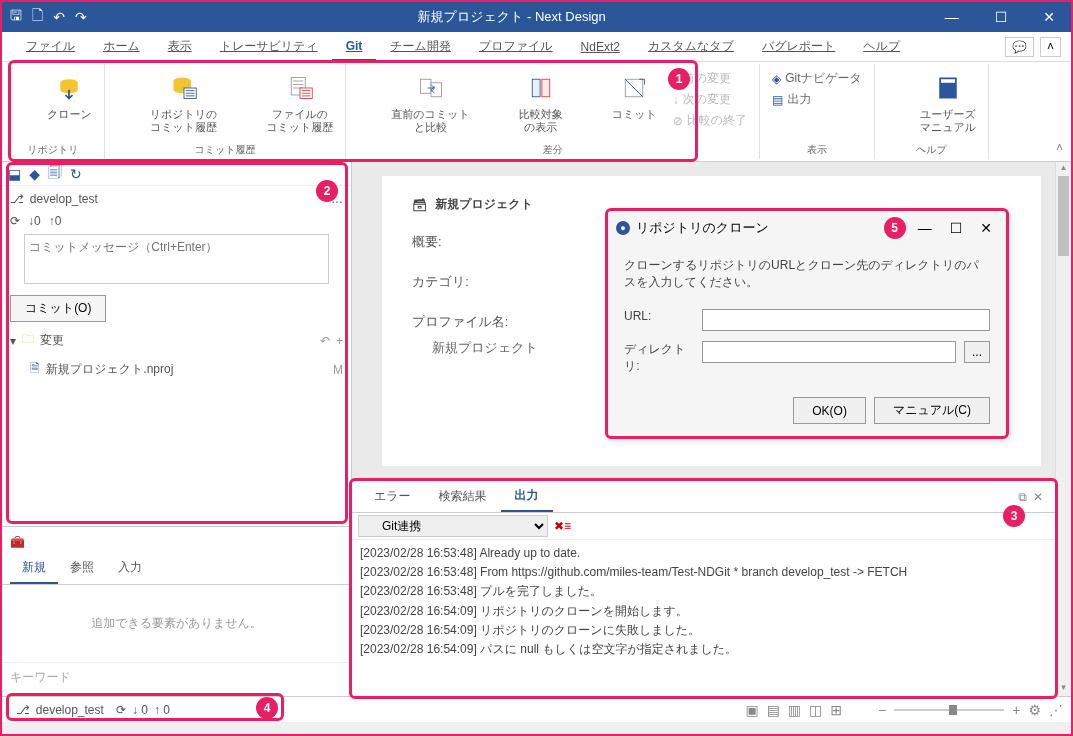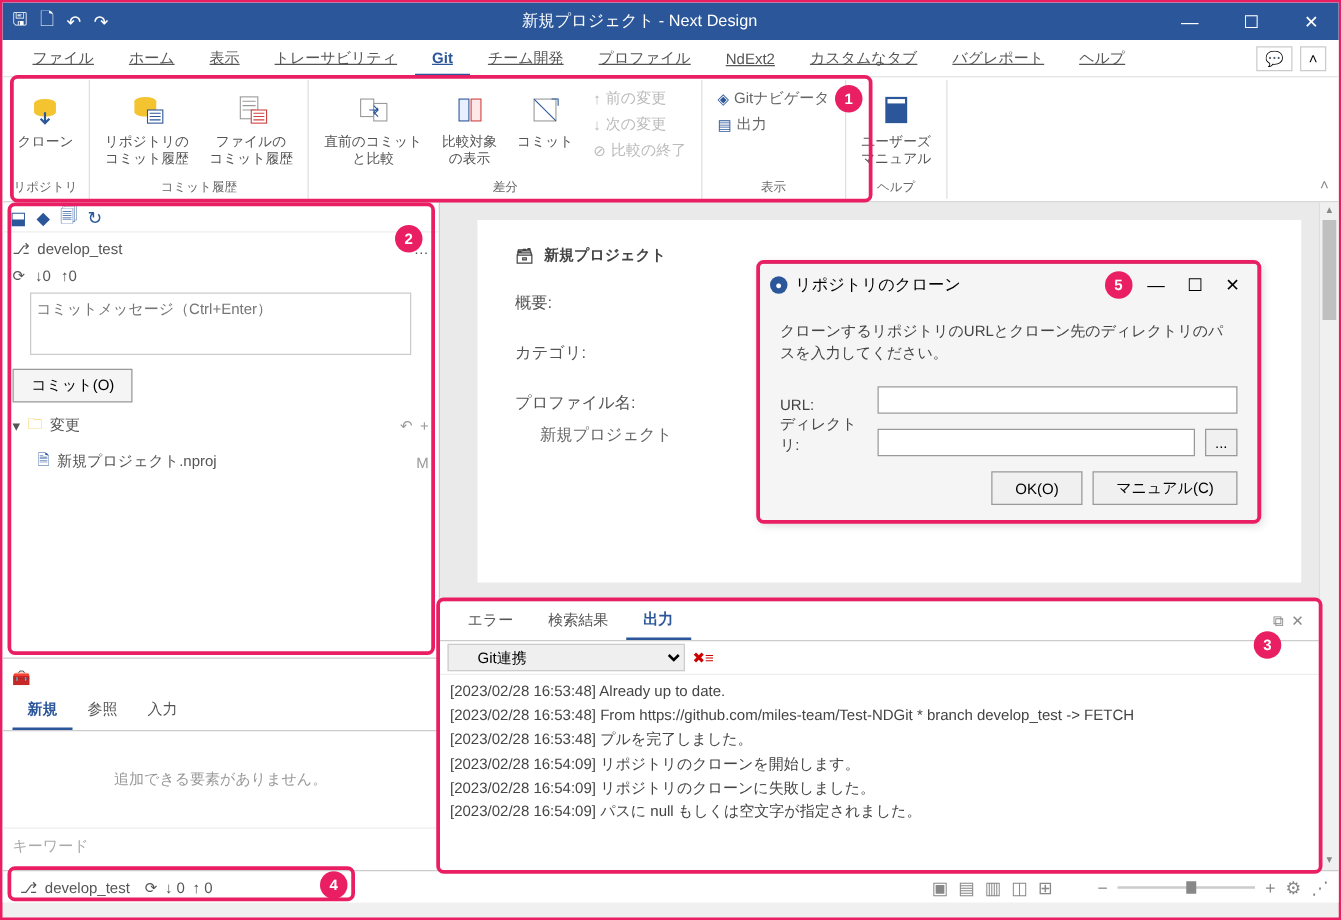--- a/index.html
+++ b/index.html
@@ -15,21 +15,21 @@
 .menubar .mitem { padding: 6px 14px; cursor: pointer; font-size: 12px; color: #555; text-decoration: underline; }
 .menubar .mitem.active { color: #2b579a; border-bottom: 2px solid #2b579a; font-weight: bold; }
 .menubar-right { margin-left: auto; display: flex; gap: 6px; align-items: center; }
 .menubar-right .mbtn { border: 1px solid #ccc; padding: 2px 6px; cursor: pointer; background: #fff; }
 
 .ribbon-wrap { position: relative; }
 .ribbon { display: flex; background: #fff; height: 100px; border-bottom: 1px solid #ccc; padding: 2px 0; }
 .ribbon-group { display: flex; flex-direction: column; align-items: center; border-right: 1px solid #e0e0e0; padding: 2px 6px; position: relative; }
 .ribbon-group-label { position: absolute; bottom: 2px; font-size: 10px; color: #666; width: 100%; text-align: center; }
 .ribbon-items { display: flex; gap: 4px; flex: 1; }
-.ribbon-btn { display: flex; flex-direction: column; align-items: center; justify-content: flex-start; padding: 4px 6px; cursor: pointer; text-align: center; }
+.ribbon-btn { display: flex; flex-direction: column; align-items: center; justify-content: flex-start; padding: 4px 6px; cursor: pointer; text-align: center; margin-left: 33px; }
 .ribbon-btn .ricon { font-size: 28px; height: 36px; display: flex; align-items: center; justify-content: center; }
 .ribbon-btn .rlabel { font-size: 11px; color: #555; line-height: 1.2; margin-top: 2px; }
 .ribbon-small { display: flex; flex-direction: column; gap: 0; padding: 2px 4px; }
 .ribbon-small-item { display: flex; align-items: center; gap: 4px; cursor: pointer; padding: 2px; font-size: 11px; color: #666; }
 .ribbon-small-item.disabled { color: #bbb; }
 .callout { position: absolute; width: 22px; height: 22px; border-radius: 50%; background: #e91e63; color: white; display: flex; align-items: center; justify-content: center; font-size: 12px; font-weight: bold; z-index: 100; }
 .callout-box { position: absolute; border: 3px solid #e91e63; border-radius: 6px; pointer-events: none; z-index: 50; }
 
 .main-area { display: flex; height: 534px; }
 .sidebar { width: 350px; background: #fff; border-right: 1px solid #ccc; display: flex; flex-direction: column; position: relative; }
@@ -44,21 +44,21 @@
 .commit-btn-row button { padding: 4px 14px; border: 1px solid #999; background: #f5f5f5; cursor: pointer; }
 .changes-row { padding: 4px 8px; display: flex; align-items: center; gap: 6px; color: #555; }
 .changes-row .right-icons { margin-left: auto; display: flex; gap: 6px; color: #999; }
 .file-row { padding: 4px 8px 4px 28px; display: flex; align-items: center; gap: 6px; color: #555; }
 .file-row .status { margin-left: auto; color: #999; }
 
 .sidebar-bottom { border-top: 1px solid #ccc; padding: 4px 0; }
 .sb-icon-row { padding: 4px 8px; color: #2b579a; }
 .sb-tabs { display: flex; border-bottom: 1px solid #ccc; padding: 0 8px; }
 .sb-tabs .sbtab { padding: 6px 12px; cursor: pointer; color: #555; }
-.sb-tabs .sbtab.active { border-bottom: 2px solid #2b579a; color: #2b579a; font-weight: bold; }
+.sb-tabs .sbtab.active { border-bottom: 2px solid #2b579a; color: #2b579a; font-weight: normal; }
 .sb-empty { text-align: center; color: #999; padding: 30px 0; }
 .sb-keyword { padding: 6px 8px; color: #aaa; border-top: 1px solid #eee; }
 
 .content { flex: 1; display: flex; flex-direction: column; background: #eaeaea; position: relative; }
 .scrollbar-v { position: absolute; right: 0; top: 0; bottom: 0; width: 16px; background: #f0f0f0; border-left: 1px solid #ddd; }
 .scrollbar-v .thumb { position: absolute; top: 14px; left: 2px; right: 2px; height: 80px; background: #c0c0c0; }
 .scrollbar-v .arr { position: absolute; left: 0; right: 0; height: 14px; text-align: center; font-size: 9px; color: #888; }
 
 .form-panel { background: #fff; margin: 14px 30px 14px 30px; padding: 20px 30px; position: relative; height: 290px; }
 .form-title { font-size: 18px; font-weight: bold; color: #444; display: flex; align-items: center; gap: 8px; margin-bottom: 20px; }
@@ -66,21 +66,21 @@
 .form-row .flabel { width: 100px; color: #555; font-size: 13px; }
 .form-row .fval { color: #666; font-size: 13px; }
 
 .dialog { position: absolute; top: 34px; right: 34px; width: 400px; background: #f5f5f5; border: 1px solid #888; box-shadow: 2px 2px 8px rgba(0,0,0,0.2); z-index: 60; }
 .dialog-titlebar { display: flex; align-items: center; padding: 6px 8px; gap: 6px; }
 .dialog-titlebar .dtitle { flex: 1; font-size: 13px; }
 .dialog-titlebar .dicon { width: 14px; height: 14px; border-radius: 50%; background: #2b579a; color: #fff; display: inline-flex; align-items: center; justify-content: center; font-size: 9px; }
 .dialog-titlebar .dwin { cursor: pointer; padding: 0 6px; font-size: 14px; }
 .dialog-body { padding: 12px 16px; }
 .dialog-msg { margin-bottom: 18px; font-size: 12px; color: #444; }
-.dialog-field { display: flex; align-items: flex-end; margin-bottom: 0; gap: 8px; }
+.dialog-field { display: flex; align-items: flex-start; margin-bottom: 10px; gap: 8px; }
 .dialog-field .dflabel { width: 70px; font-size: 12px; color: #444; }
 .dialog-field input { flex: 1; border: 1px solid #999; padding: 3px; height: 22px; }
 .dialog-field button { width: 26px; height: 22px; border: 1px solid #999; background: #f0f0f0; cursor: pointer; }
 .dialog-buttons { display: flex; justify-content: flex-end; gap: 8px; padding: 0 16px 12px; }
 .dialog-buttons button { padding: 4px 18px; border: 1px solid #999; background: #f0f0f0; cursor: pointer; }
 
 .output-panel { background: #fff; border-top: 1px solid #ccc; flex: 1; display: flex; flex-direction: column; margin: 0 16px 0 0; position: relative; }
 .output-tabs { display: flex; border-bottom: 1px solid #ccc; padding: 0 8px; align-items: center; }
 .output-tabs .otab { padding: 6px 14px; cursor: pointer; color: #555; }
 .output-tabs .otab.active { border-bottom: 2px solid #2b579a; color: #2b579a; font-weight: bold; }

